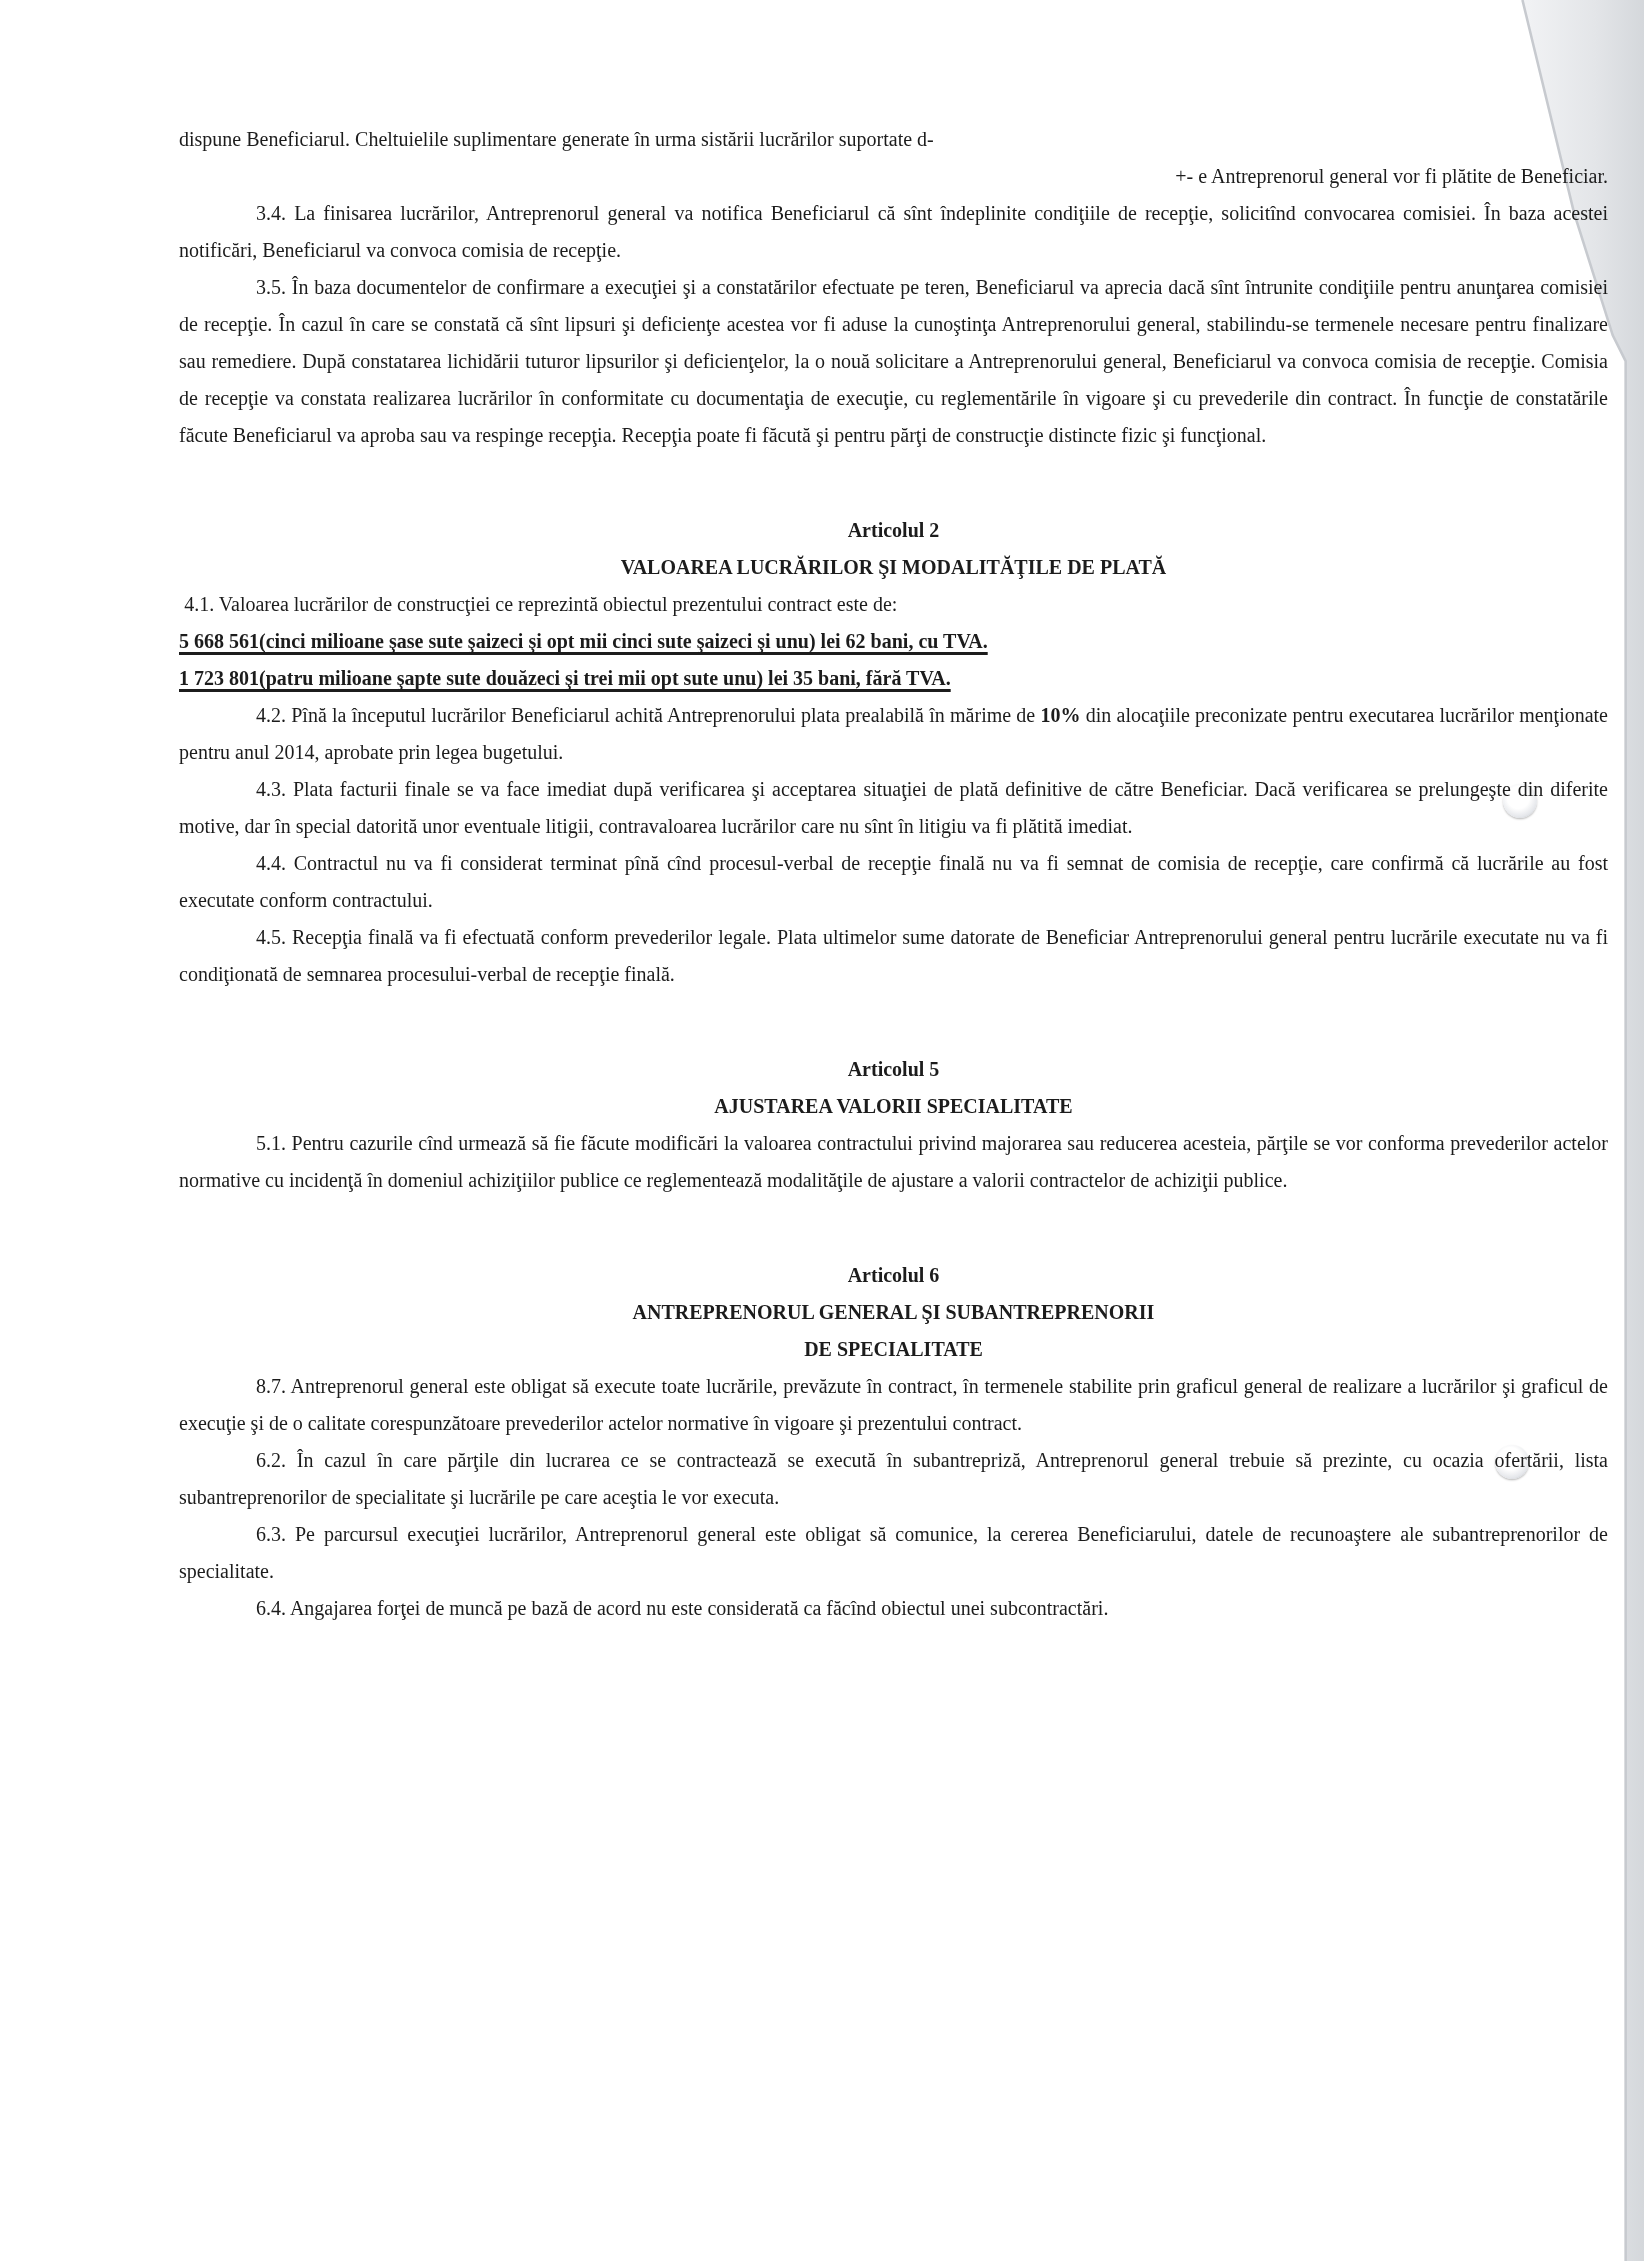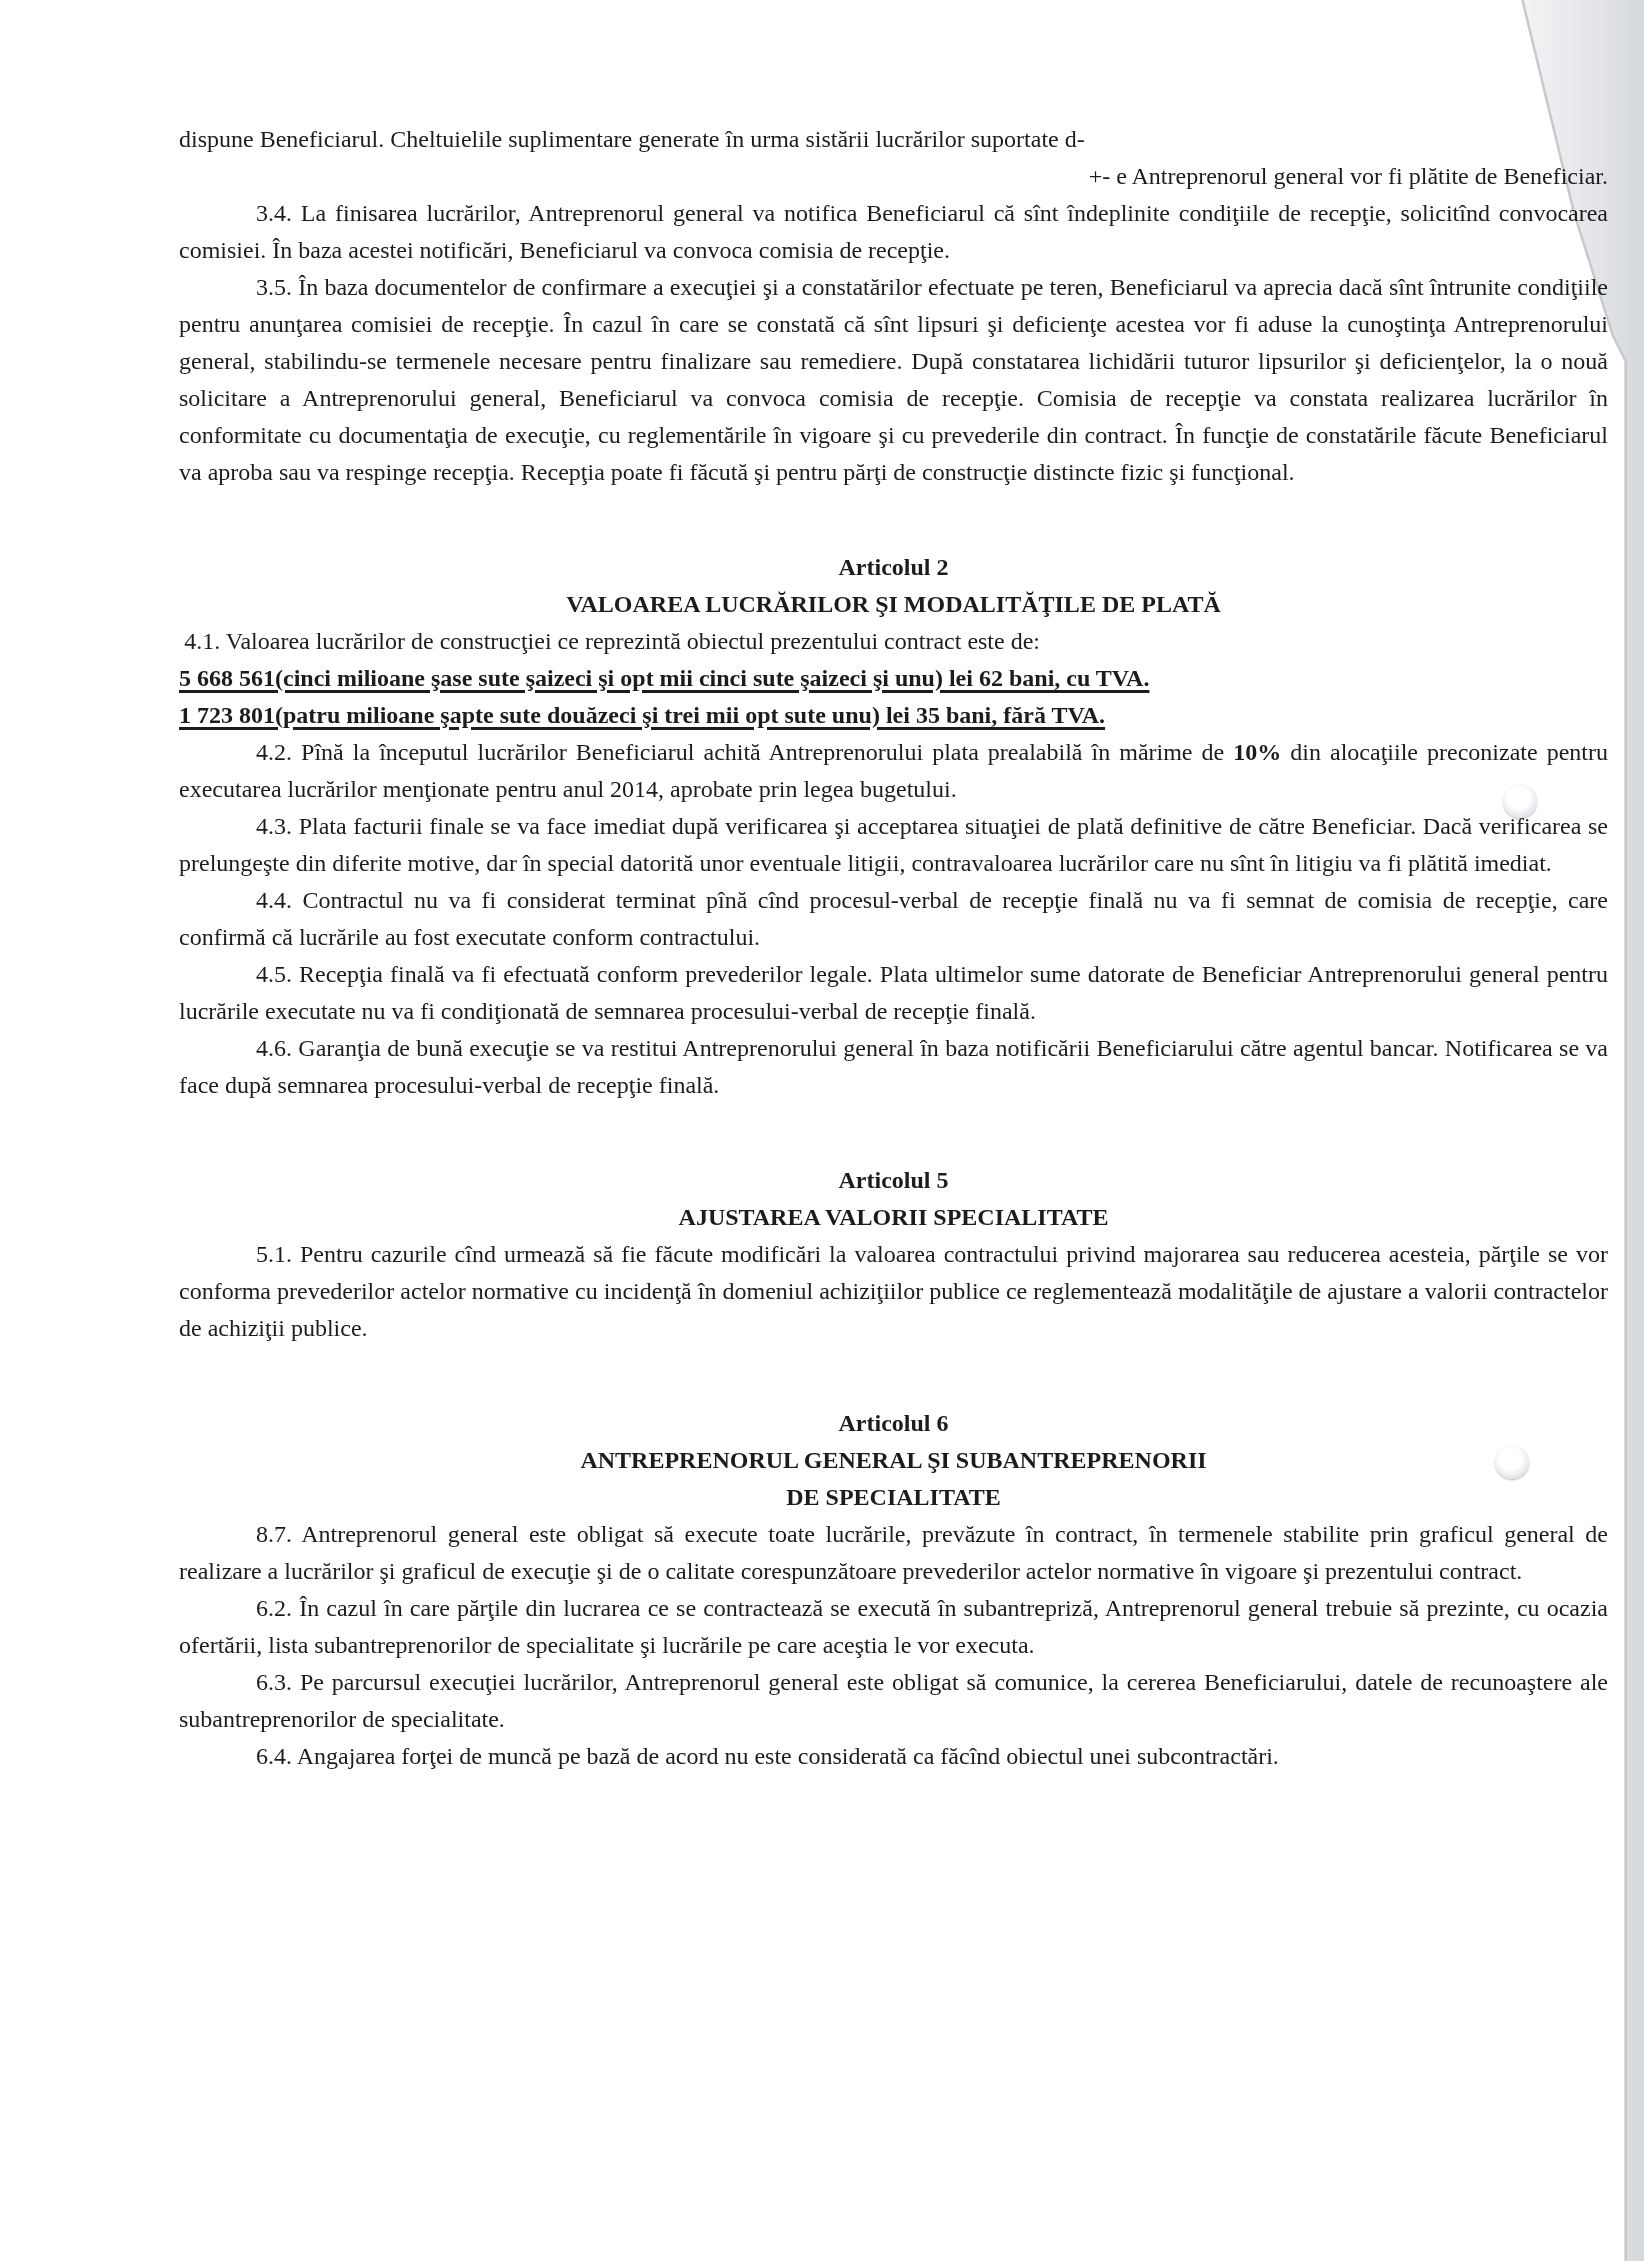--- a/index.html
+++ b/index.html
@@ -12,21 +12,21 @@
   .page {
     position: absolute; left: 0; top: 0; width: 1645px; height: 2261px;
     background: #ffffff;
   }
   .fold {
     position: absolute; top: 0; right: 0; width: 258px; height: 2261px;
     pointer-events: none;
   }
   .content {
     position: absolute; left: 179px; top: 121px; width: 1429px;
-    font-size: 24px; line-height: 37px; text-align: justify;
+    font-size: 20px; line-height: 37px; text-align: justify;
   }
   .p { margin: 0; }
   .indent { text-indent: 77px; }
   .cont { padding-left: 77px; }
   .art-title { text-align: center; font-weight: bold; margin: 0; }
   .art-gap { height: 58px; }
   .amount { font-weight: bold; text-decoration: underline; text-decoration-thickness: 2.6px; text-underline-offset: 3.9px; text-align: left; white-space: nowrap; }
   b.inl { font-weight: bold; }
   .hole {
     position: absolute; width: 34px; height: 34px; border-radius: 50%;
@@ -63,21 +63,20 @@
     <div class="art-gap"></div>
     <p class="art-title">Articolul 2</p>
     <p class="art-title">VALOAREA LUCRĂRILOR ŞI MODALITĂŢILE DE PLATĂ</p>
     <p class="p" style="padding-left:5.2px; text-align:left;">4.1. Valoarea lucrărilor de construcţiei ce reprezintă obiectul prezentului contract este de:</p>
     <p class="p amount">5 668 561(cinci milioane şase sute şaizeci şi opt mii cinci sute şaizeci şi unu) lei 62 bani, cu  TVA.</p>
     <p class="p amount">1 723 801(patru milioane şapte sute douăzeci şi trei mii opt sute unu) lei 35 bani, fără TVA.</p>
     <p class="p indent"><span>4.2. Pînă la începutul lucrărilor Beneficiarul achită Antreprenorului plata prealabilă în mărime de </span><b class="inl">10%</b><span> din alocaţiile preconizate pentru executarea lucrărilor menţionate pentru anul 2014, aprobate prin legea bugetului.</span></p>
     <p class="p indent">4.3. Plata facturii finale se va face imediat după verificarea şi acceptarea situaţiei de plată definitive de către Beneficiar. Dacă verificarea se prelungeşte din diferite motive, dar în special datorită unor eventuale litigii, contravaloarea lucrărilor care nu sînt în litigiu va fi plătită imediat.</p>
     <p class="p indent">4.4. Contractul nu va fi considerat terminat pînă cînd procesul-verbal de recepţie finală nu va fi semnat de comisia de recepţie, care confirmă că lucrările au fost executate conform contractului.</p>
     <p class="p indent">4.5. Recepţia finală va fi efectuată conform prevederilor legale. Plata ultimelor sume datorate de Beneficiar Antreprenorului general pentru lucrările executate nu va fi condiţionată de semnarea procesului-verbal de recepţie finală.</p>
-    <p class="p indent">4.6. Garanţia de bună execuţie se va restitui Antreprenorului general în baza notificării Beneficiarului către agentul bancar. Notificarea se va face după semnarea procesului-verbal de recepţie finală.</p>
 
     <div class="art-gap"></div>
     <p class="art-title">Articolul 5</p>
     <p class="art-title">AJUSTAREA VALORII SPECIALITATE</p>
     <p class="p indent">5.1. Pentru cazurile cînd urmează să fie făcute modificări la valoarea contractului privind majorarea sau reducerea acesteia, părţile se vor conforma prevederilor actelor normative cu incidenţă în domeniul achiziţiilor publice ce reglementează modalităţile de ajustare a valorii contractelor de achiziţii publice.</p>
 
     <div class="art-gap"></div>
     <p class="art-title">Articolul 6</p>
     <p class="art-title">ANTREPRENORUL GENERAL ŞI SUBANTREPRENORII</p>
     <p class="art-title">DE SPECIALITATE</p>

